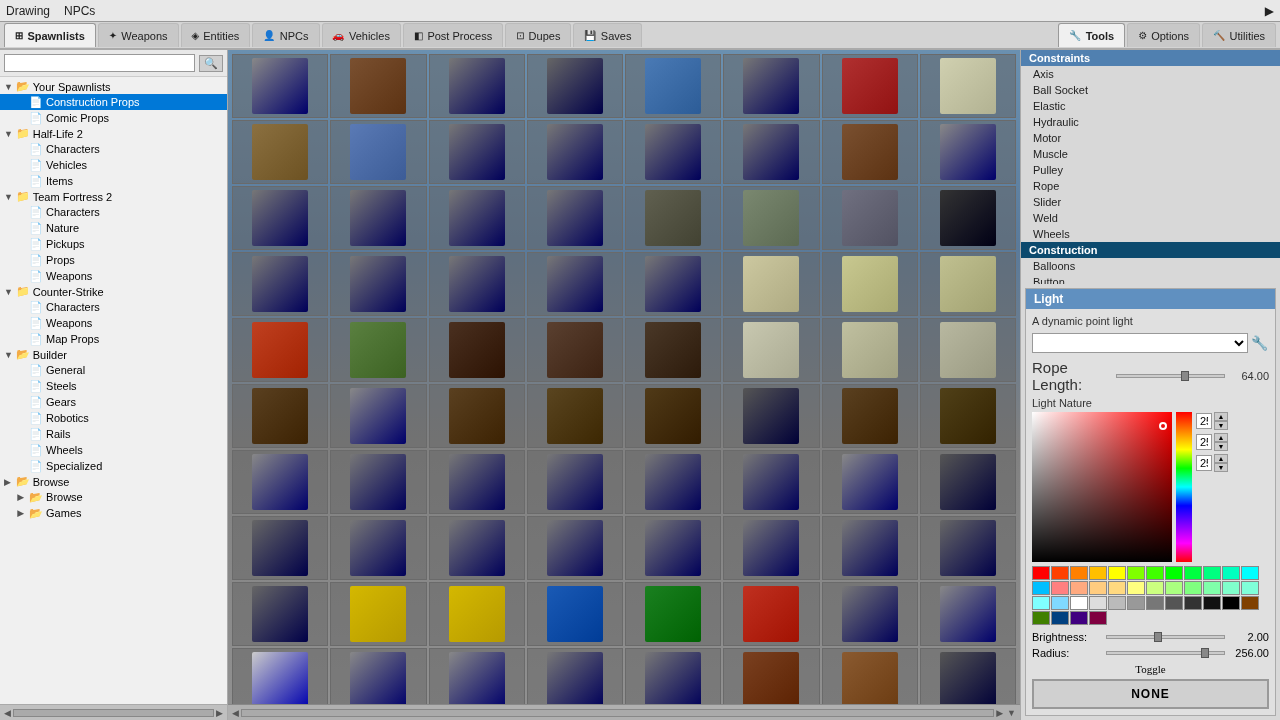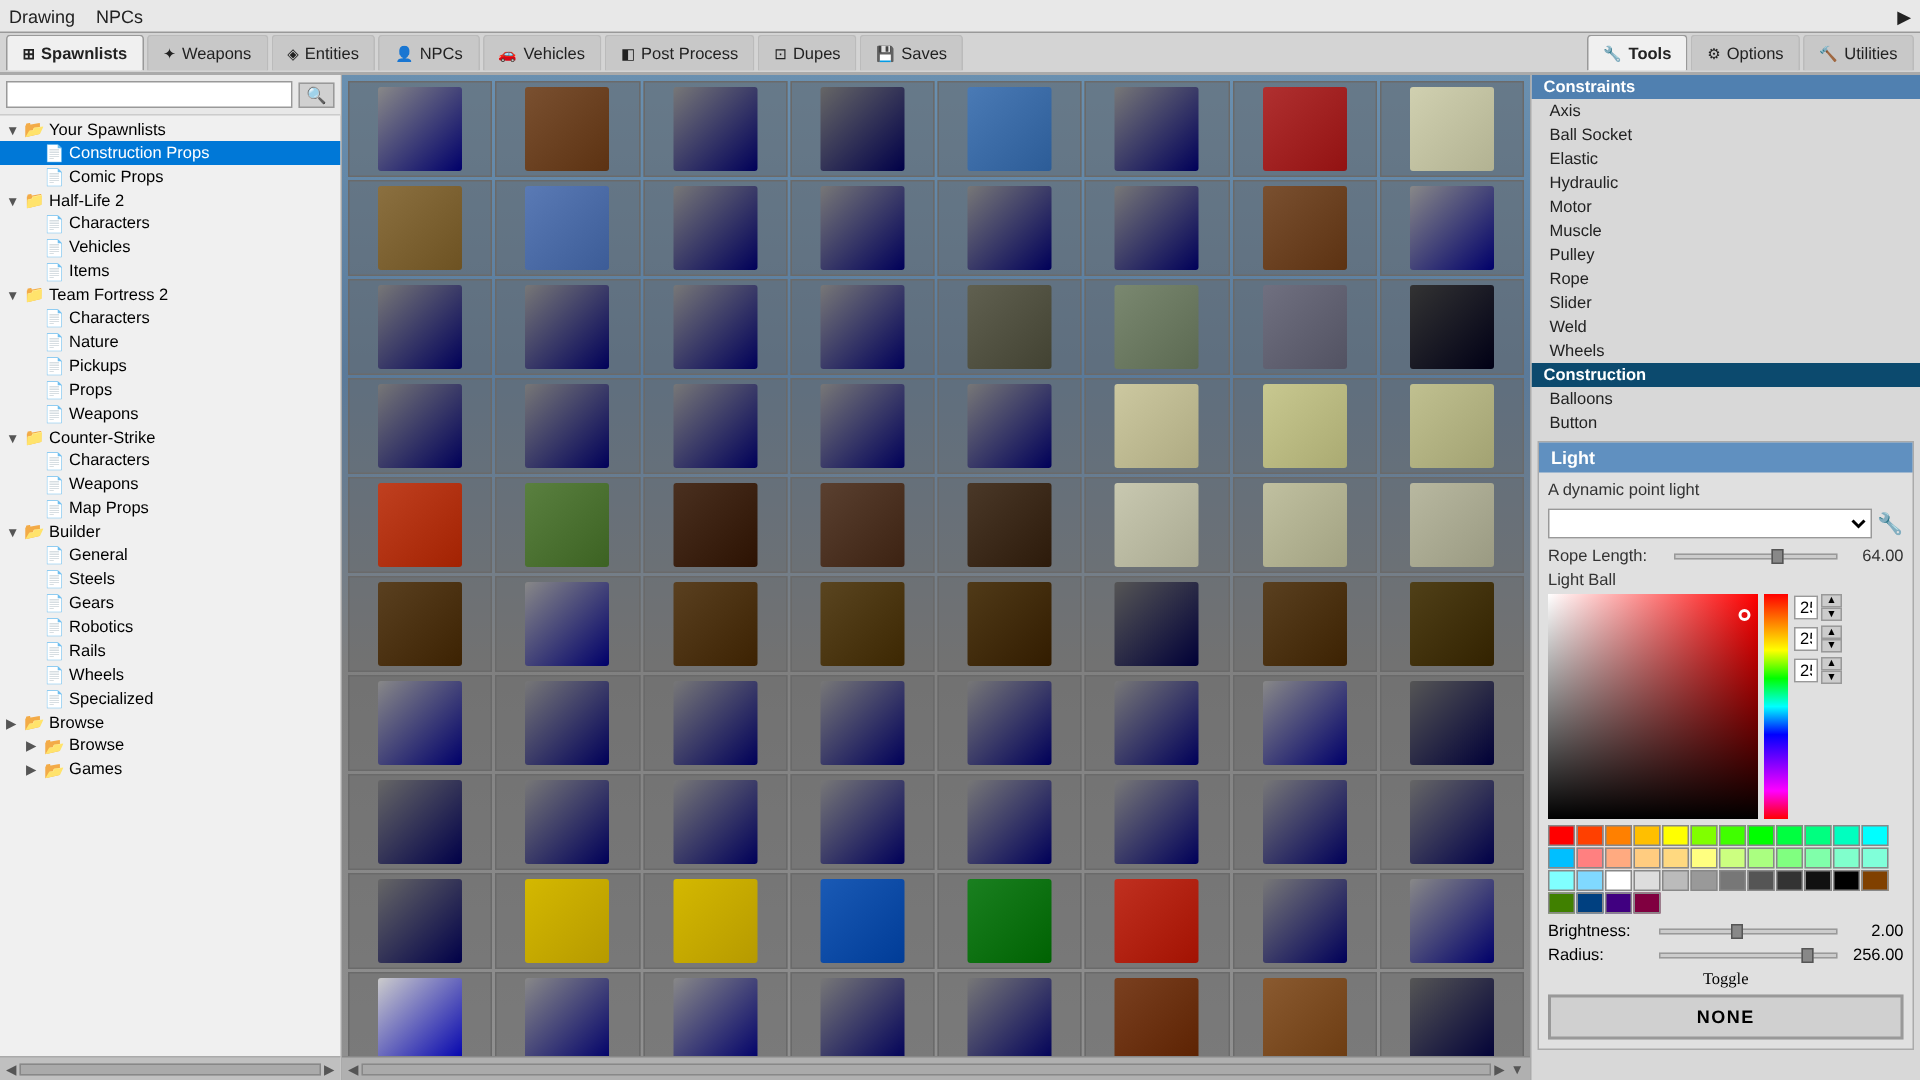--- a/index.html
+++ b/index.html
@@ -51,21 +51,21 @@
     #constraints-list { overflow-y: auto; max-height: 340px; }
 
     
     #light-panel { background: #e0e0e0; border: 1px solid #aaa; margin: 4px; padding: 6px; }
     #light-title { background: #6090c0; color: white; font-size: 12px; font-weight: bold; padding: 3px 8px; margin: -6px -6px 6px -6px; }
     .light-desc { font-size: 11px; color: #333; margin-bottom: 6px; }
     .light-dropdown-row { display: flex; align-items: center; gap: 4px; margin-bottom: 6px; }
     .light-dropdown { flex: 1; background: white; border: 1px solid #999; padding: 2px 4px; font-size: 11px; }
     .light-wrench { font-size: 14px; cursor: pointer; color: #555; }
     .light-prop-row { display: flex; align-items: center; margin-bottom: 4px; }
-    .light-prop-label { width: 80px; font-size: 11px; color: #333; }
+    .light-prop-label { width: 80px; font-size: 15px; color: #333; }
     .light-slider-track { flex: 1; height: 4px; background: #ccc; border: 1px solid #999; position: relative; margin: 0 4px; }
     .light-slider-thumb { position: absolute; top: -4px; left: 60%; width: 8px; height: 10px; background: #888; border: 1px solid #555; cursor: pointer; }
     .light-prop-value { width: 40px; font-size: 11px; color: #333; text-align: right; }
 
     
     #color-picker-section { margin-bottom: 6px; }
     .color-label { font-size: 11px; color: #333; margin-bottom: 3px; }
     .color-picker-main { display: flex; gap: 4px; margin-bottom: 4px; }
     .color-gradient { width: 140px; height: 150px; position: relative; background: linear-gradient(to right, white, red); cursor: crosshair; }
     .color-gradient-overlay { position: absolute; top: 0; left: 0; right: 0; bottom: 0; background: linear-gradient(to bottom, transparent, black); }
@@ -632,21 +632,21 @@
       <div class="light-prop-row">
         <span class="light-prop-label">Rope Length:</span>
         <div class="light-slider-track">
           <div class="light-slider-thumb"></div>
         </div>
         <span class="light-prop-value">64.00</span>
       </div>
 
       
       <div id="color-picker-section">
-        <div class="color-label">Light Ball</div>
+        <div class="color-label">Light Nature</div>
         <div class="color-picker-main">
           <div class="color-gradient" style="background: linear-gradient(to right, white, #ff0000);">
             <div class="color-gradient-overlay"></div>
             <div class="color-gradient-cursor"></div>
           </div>
           <div class="color-hue"></div>
           <div class="color-rgb-inputs">
             <div class="rgb-row">
               <input class="rgb-input" type="text" value="255" style="">
               <div class="rgb-spinner-btns">

